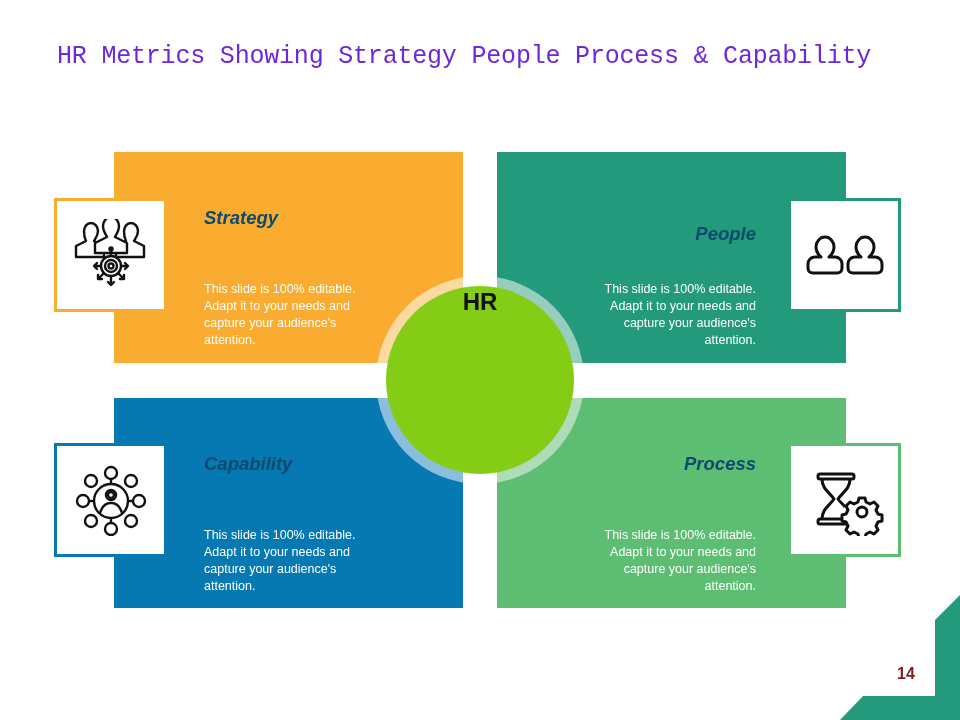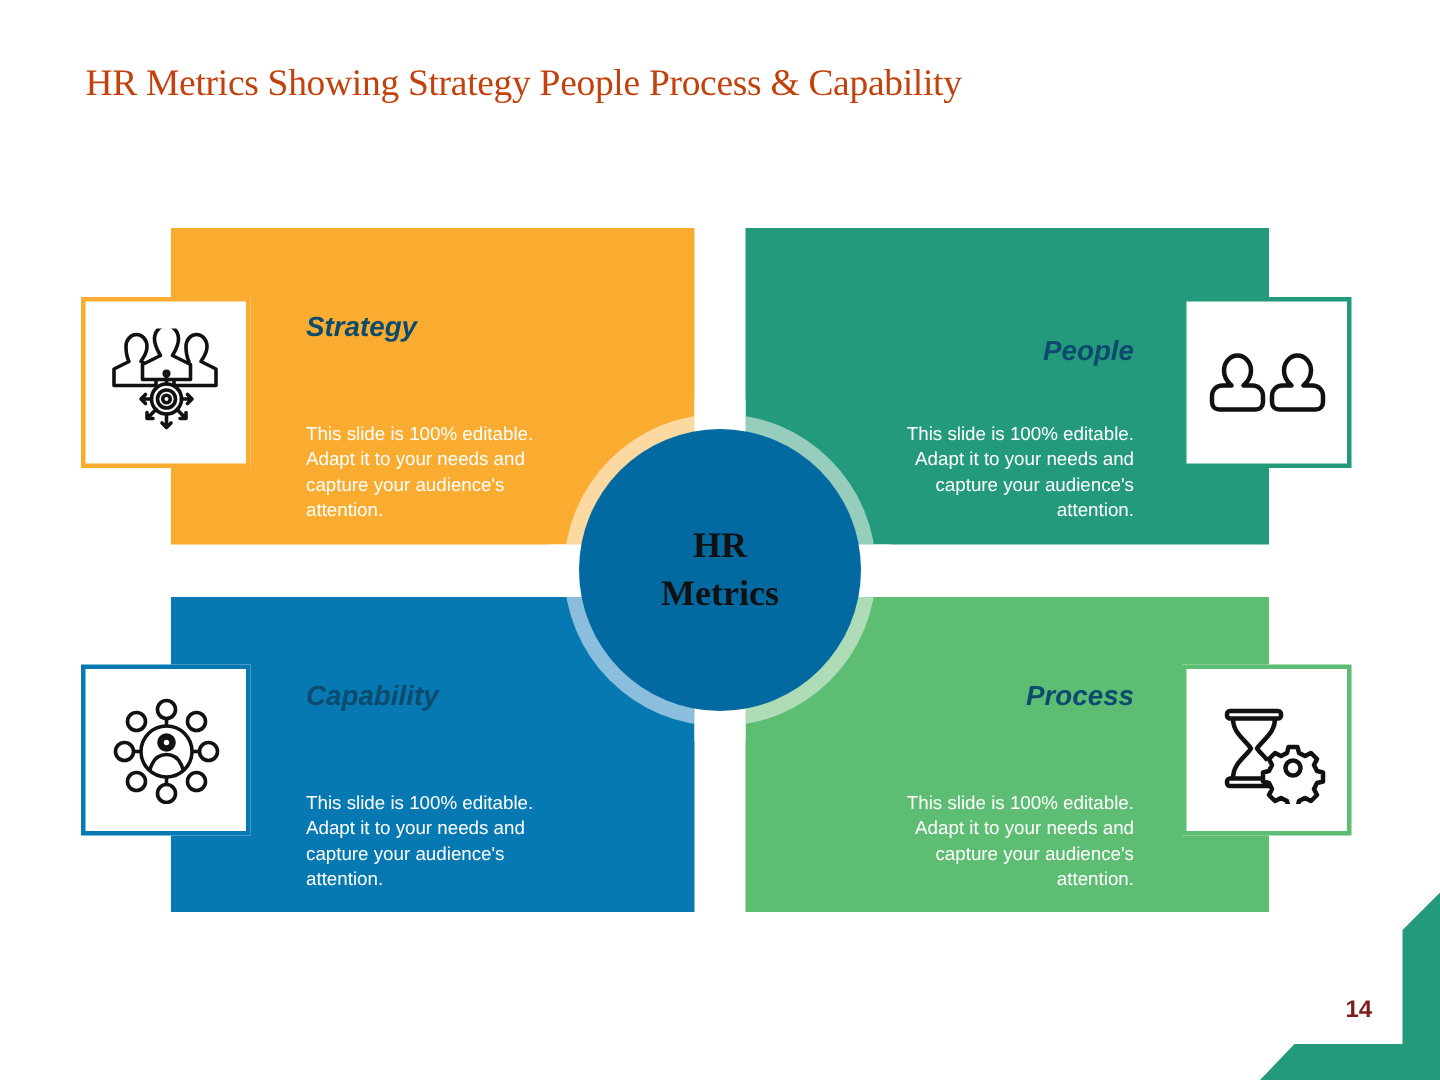--- a/index.html
+++ b/index.html
@@ -1,17 +1,17 @@
 <!DOCTYPE html>
 <html><head>
 <meta charset="utf-8">
 <style>
   html, body { margin: 0; padding: 0; }
   body { width: 960px; height: 720px; position: relative; background: #ffffff; overflow: hidden; font-family: "Liberation Sans", sans-serif; }
-  .title { position: absolute; left: 57px; top: 42px; font-family: Liberation Serif, serif; font-size: 25px; color: #c2410c; white-space: nowrap; letter-spacing: -0.2px; }
+  .title { position: absolute; left: 57px; top: 42px; font-family: Liberation Mono, monospace; font-size: 25px; color: #6d28d9; white-space: nowrap; letter-spacing: -0.2px; }
   .panel { position: absolute; width: 349px; }
   .panel.tl { left: 114px; top: 152px; height: 211px; background: #F9AC30; }
   .panel.tr { left: 497px; top: 152px; height: 211px; background: #249A7C; }
   .panel.bl { left: 114px; top: 398px; height: 210px; background: #0779B2; }
   .panel.br { left: 497px; top: 398px; height: 210px; background: #5DBD73; }
   .iconbox { position: absolute; width: 113px; height: 114px; background: #fff; box-sizing: border-box; border: 3px solid; display: flex; align-items: center; justify-content: center; }
   .iconbox.tl { left: 54px; top: 198px; border-color: #F9AC30; }
   .iconbox.tr { left: 788px; top: 198px; border-color: #249A7C; }
   .iconbox.bl { left: 54px; top: 443px; border-color: #0779B2; }
   .iconbox.br { left: 788px; top: 443px; border-color: #5DBD73; }
@@ -27,21 +27,21 @@
   .heading.br { right: 204px; top: 453px; text-align: left; }
   .desc.br { right: 204px; top: 497px; text-align: right; }
   .ring { position: absolute; left: 376px; top: 276px; width: 208px; height: 208px; border-radius: 50%; }
   .ring-q { position: absolute; width: 104px; height: 104px; }
   .ring-q.tl { left: 0; top: 0; border-top-left-radius: 104px; background: #FCD9A0; }
   .ring-q.tr { left: 104px; top: 0; border-top-right-radius: 104px; background: #96CDBD; }
   .ring-q.bl { left: 0; top: 104px; border-bottom-left-radius: 104px; background: #8BBEDC; }
   .ring-q.br { left: 104px; top: 104px; border-bottom-right-radius: 104px; background: #AEDCB7; }
   .ring-cut-v { position: absolute; left: 87px; top: -10px; width: 34px; height: 228px; background: #fff; }
   .ring-cut-h { position: absolute; left: -10px; top: 87px; width: 228px; height: 35px; background: #fff; }
-  .circle { position: absolute; left: 386px; top: 286px; width: 188px; height: 188px; border-radius: 50%; background: #0369a1; display: flex; align-items: center; justify-content: center; text-align: center; font-family: Liberation Serif, serif; }
+  .circle { position: absolute; left: 386px; top: 286px; width: 188px; height: 188px; border-radius: 50%; background: #84cc16; display: flex; align-items: flex-start; justify-content: center; text-align: center; }
   .circle span { font-size: 24px; font-weight: bold; line-height: 32px; color: #111; width: 120px; }
   .corner { position: absolute; right: 0; bottom: 0; width: 120px; height: 125px; }
   .page-num { position: absolute; left: 897px; top: 665px; font-size: 16px; font-weight: bold; color: #7f1d1d; }
 </style>
 </head>
 <body>
 
 <div class="title">HR Metrics Showing Strategy People Process &amp; Capability</div>
 
 <div class="panel tl"></div>
@@ -54,21 +54,20 @@
   <div class="ring-q tr"></div>
   <div class="ring-q bl"></div>
   <div class="ring-q br"></div>
   <div class="ring-cut-v"></div>
   <div class="ring-cut-h"></div>
 </div>
 
 <div class="circle">
   <span>
       <span style="display:block;width:auto;">HR</span>
-      <span style="display:block;width:auto;">Metrics</span>
     </span>
 </div>
 
 <div class="heading tl">Strategy</div>
 <div class="desc tl">This slide is 100% editable. Adapt it to your needs and capture your audience's attention.</div>
 
 <div class="heading tr">People</div>
 <div class="desc tr">This slide is 100% editable. Adapt it to your needs and capture your audience's attention.</div>
 
 <div class="heading bl">Capability</div>

